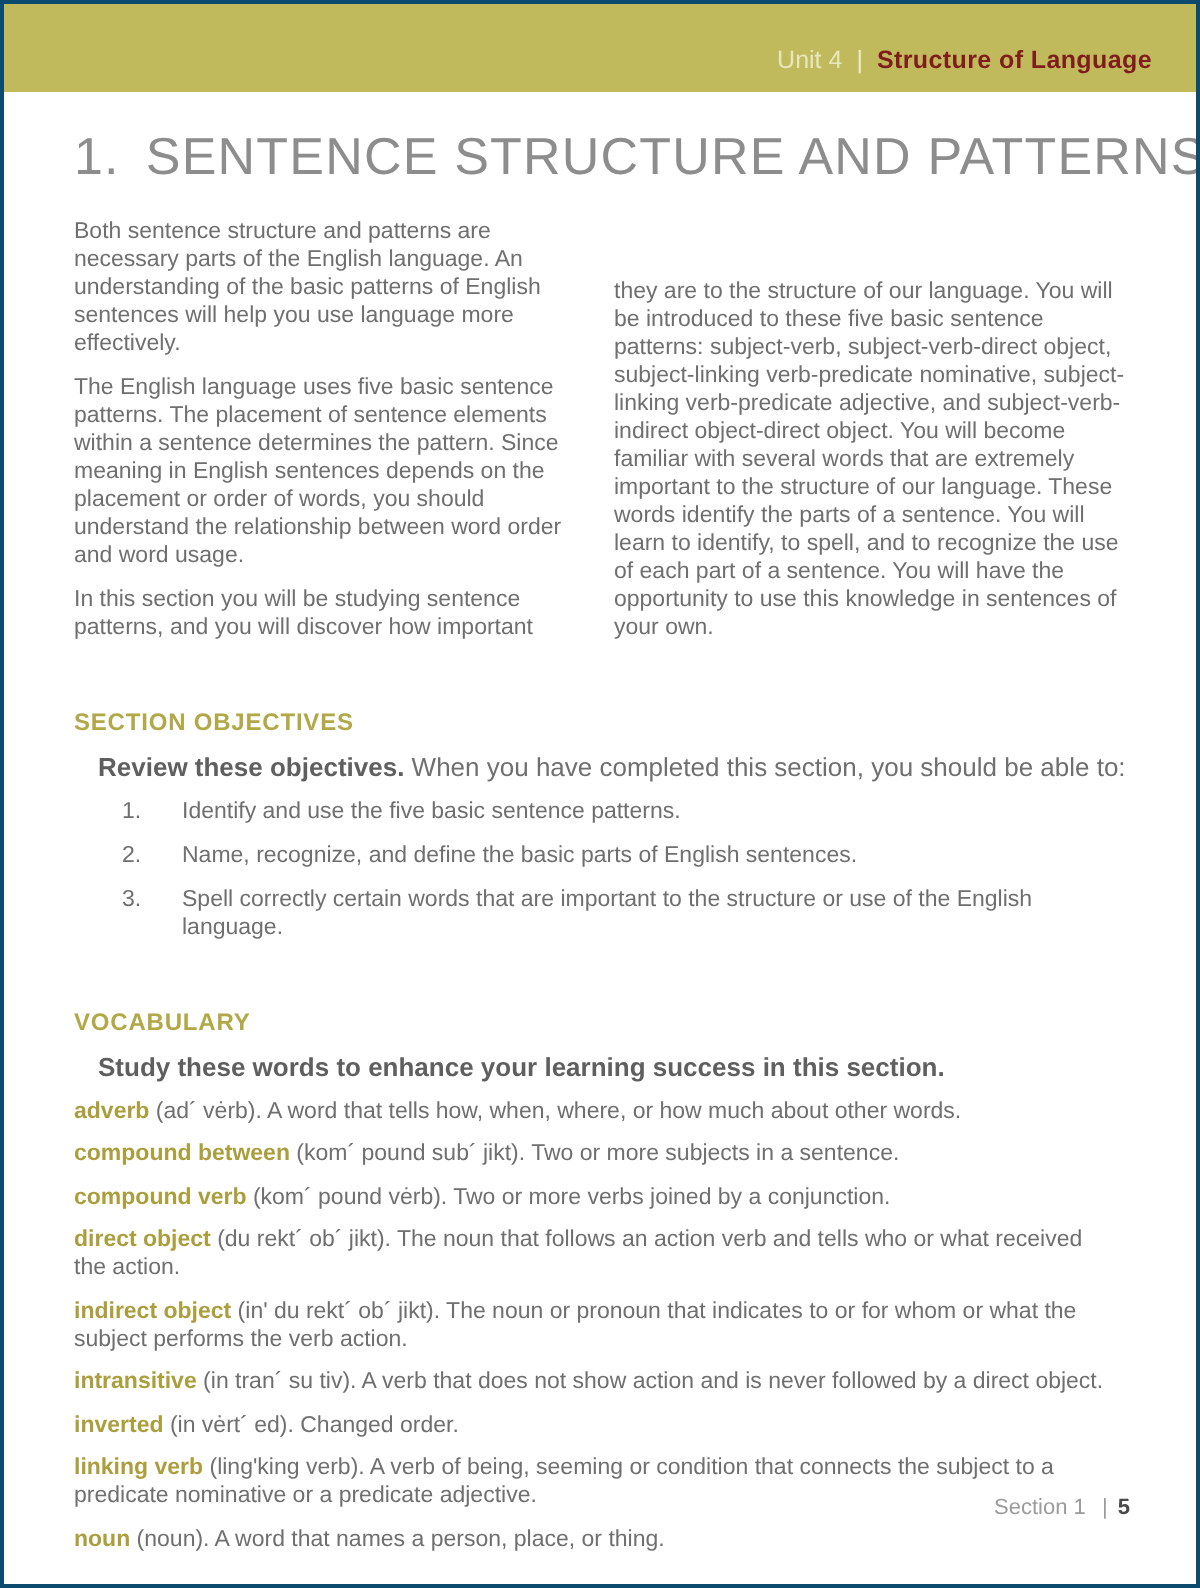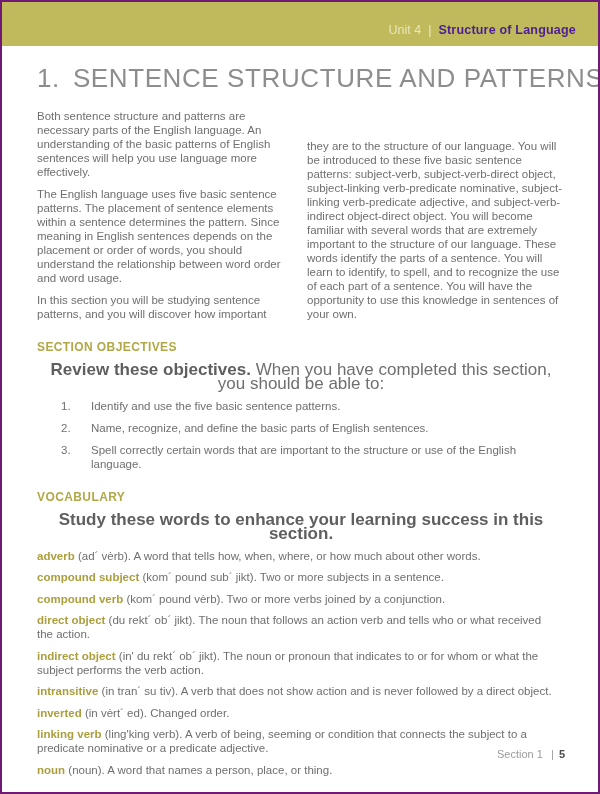--- a/index.html
+++ b/index.html
@@ -4,37 +4,37 @@
 <style>
   * { margin: 0; padding: 0; box-sizing: border-box; }
   html, body { background: #ffffff; }
   body { font-family: "Liberation Sans", sans-serif; }
 
   .page {
     position: relative;
     width: 600px;
     height: 794px;
     background: #ffffff;
-    border: 2px solid #701a75;
+    border: 2px solid #0c4a6e;
     overflow: hidden;
   }
 
   
   .band {
     height: 44px;
     background: #c0ba5c;
     display: flex;
     align-items: flex-end;
     justify-content: flex-end;
     padding: 0 22px 9px 0;
     font-size: 12.5px;
   }
   .band .unit { color: #e9e6bd; font-weight: 400; }
   .band .sep  { color: #eeebc8; margin: 0 7px; font-weight: 400; }
-  .band .htitle { color: #4c1d95; font-weight: bold; letter-spacing: 0.2px; text-align: right; }
+  .band .htitle { color: #7f1d1d; font-weight: bold; letter-spacing: 0.2px; text-align: right; }
 
   
   .title-row {
     margin: 17px 35px 0 35px;
     color: #8d8d8d;
     font-size: 26px;
     font-weight: 400;
     letter-spacing: 0.6px;
     white-space: nowrap;
   }
@@ -49,33 +49,32 @@
     font-size: 11.5px;
     line-height: 14px;
     align-items: flex-end;
   }
   .intro .col { flex: 1; }
   .intro p { margin-bottom: 8px; }
   .intro p:last-child { margin-bottom: 0; }
 
   
   .sec-heading {
-    margin: 19px 35px 0 35px;
+    margin: 33px 35px 0 35px;
     color: #b1a847;
     font-weight: bold;
     font-size: 12px;
     letter-spacing: 0.4px;
   }
 
   .lead {
-    margin: 9px 33px 0 35px;
+    margin: 9px 33px 0 47px;
     color: #6f6f6f;
-    font-size: 17px;
+    font-size: 13px;
     line-height: 14px;
-    text-align: center;
   }
   .lead b { color: #5f5f5f; }
 
   
   .obj-list { margin: 0 33px 0 35px; }
   .obj-item {
     display: flex;
     margin-top: 8px;
     padding-left: 24px;
     color: #6f6f6f;
@@ -150,21 +149,21 @@
       <span class="obj-text">Spell correctly certain words that are important to the structure or use of the English language.</span>
     </div>
   </div>
 
   <div class="sec-heading">VOCABULARY</div>
 
   <p class="lead"><b>Study these words to enhance your learning success in this section.</b></p>
 
   <div class="vocab-list">
     <p class="vocab-entry"><span class="vocab-term">adverb</span><span> (ad´ vėrb). A word that tells how, when, where, or how much about other words.</span></p>
-    <p class="vocab-entry"><span class="vocab-term">compound subject</span><span> (kom´ pound sub´ jikt). Two or more subjects in a sentence.</span></p>
+    <p class="vocab-entry"><span class="vocab-term">compound between</span><span> (kom´ pound sub´ jikt). Two or more subjects in a sentence.</span></p>
     <p class="vocab-entry"><span class="vocab-term">compound verb</span><span> (kom´ pound vėrb). Two or more verbs joined by a conjunction.</span></p>
     <p class="vocab-entry"><span class="vocab-term">direct object</span><span> (du rekt´ ob´ jikt). The noun that follows an action verb and tells who or what received the action.</span></p>
     <p class="vocab-entry"><span class="vocab-term">indirect object</span><span> (in' du rekt´ ob´ jikt). The noun or pronoun that indicates to or for whom or what the subject performs the verb action.</span></p>
     <p class="vocab-entry"><span class="vocab-term">intransitive</span><span> (in tran´ su tiv). A verb that does not show action and is never followed by a direct object.</span></p>
     <p class="vocab-entry"><span class="vocab-term">inverted</span><span> (in vėrt´ ed). Changed order.</span></p>
     <p class="vocab-entry"><span class="vocab-term">linking verb</span><span> (ling'king verb). A verb of being, seeming or condition that connects the subject to a predicate nominative or a predicate adjective.</span></p>
     <p class="vocab-entry"><span class="vocab-term">noun</span><span> (noun). A word that names a person, place, or thing.</span></p>
   </div>
 
   <div class="footer">

